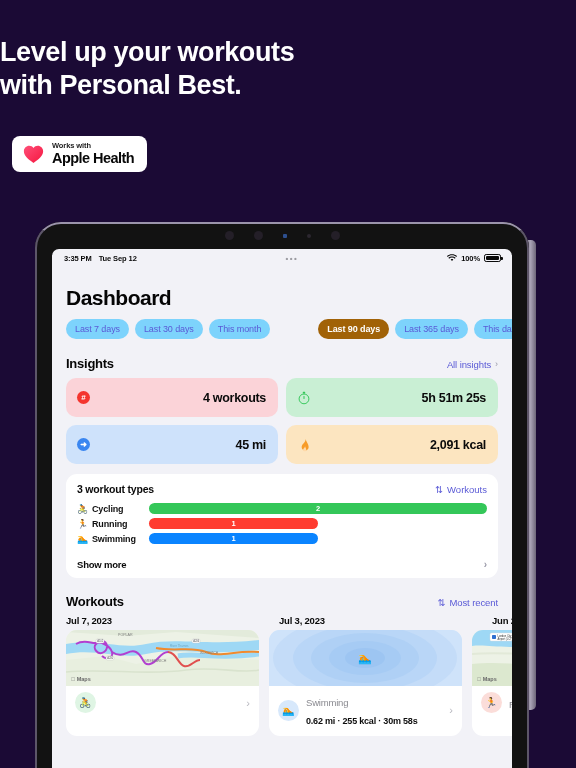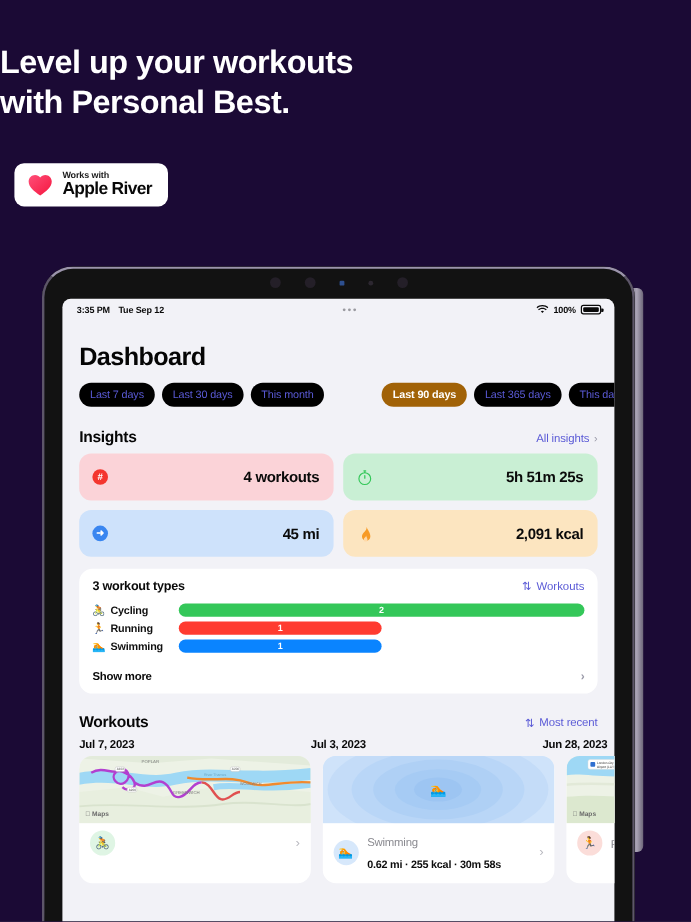--- a/index.html
+++ b/index.html
@@ -150,21 +150,21 @@
   .page-title {
     font-size: 21px;
     font-weight: 700;
     color: #050505;
     letter-spacing: -0.5px;
     margin: 19px 0 9px 0;
   }
 
   .chips { display: flex; gap: 6px; }
   .chip {
-    background: #000000;
+    background: #7dd3fc;
     color: #5A5AD6;
     font-size: 9px;
     font-weight: 500;
     padding: 4.5px 9px 5.5px 9px;
     border-radius: 20px;
     white-space: nowrap;
     letter-spacing: -0.1px;
   }
   .chip.active { background: #a16207; color: #ffffff; font-weight: 700; margin-left: 42px; }
 
@@ -260,21 +260,21 @@
     font-size: 9.5px; font-weight: 700; color: #0a0a0a;
     letter-spacing: -0.2px;
   }
   .showmore .chev-s { margin-left: auto; font-size: 10px; }
 
   .workouts-head {
     display: flex; align-items: baseline; justify-content: space-between;
     margin: 16px 0 6px 0;
   }
   .wk-dates {
-    display: flex; gap: 0;
+    display: flex; gap: 20px;
     font-size: 9.5px; font-weight: 700; color: #0a0a0a;
     letter-spacing: -0.2px;
   }
   .wk-date { width: 193px; flex: none; }
 
   .wk-cards { display: flex; gap: 10px; margin-top: 4px; }
   .wk-card {
     width: 193px; flex: none;
     background: #ffffff;
     border-radius: 11px;
@@ -331,21 +331,21 @@
             <linearGradient id="hg" x1="0" y1="0" x2="1" y2="1">
               <stop offset="0" stop-color="#FF4E78"></stop>
               <stop offset="1" stop-color="#F5173F"></stop>
             </linearGradient>
           </defs>
           <path d="M12 21.2C6.2 17.3 1 13.3 1 7.9 1 4.3 3.8 1.6 7.1 1.6c2 0 3.8 1 4.9 2.5 1.1-1.5 2.9-2.5 4.9-2.5C20.2 1.6 23 4.3 23 7.9c0 5.4-5.2 9.4-11 13.3z" fill="url(#hg)"></path>
         </svg>
       </span>
       <span class="badge-text">
         <span class="badge-works">Works with</span>
-        <span class="badge-name">Apple River</span>
+        <span class="badge-name">Apple Health</span>
       </span>
     </div>
   </div>
 
   <div class="device">
     <div class="device-side"></div>
     <div class="device-body">
 
       <div class="camera-row">
         <span class="cam"></span>

